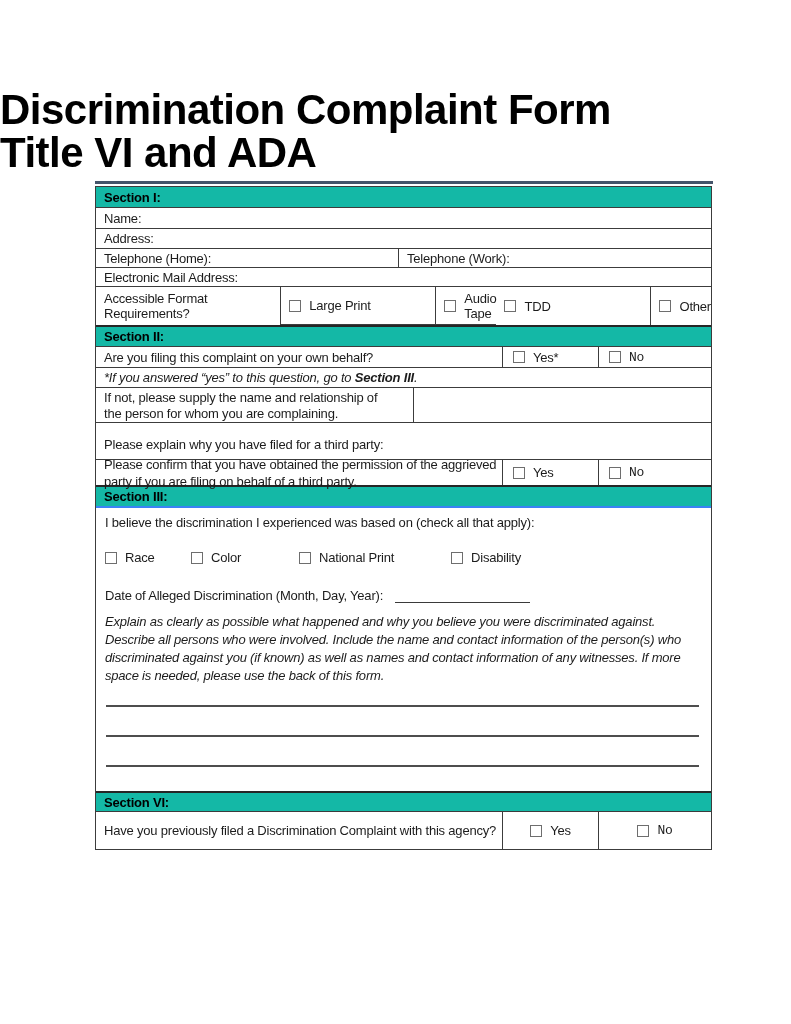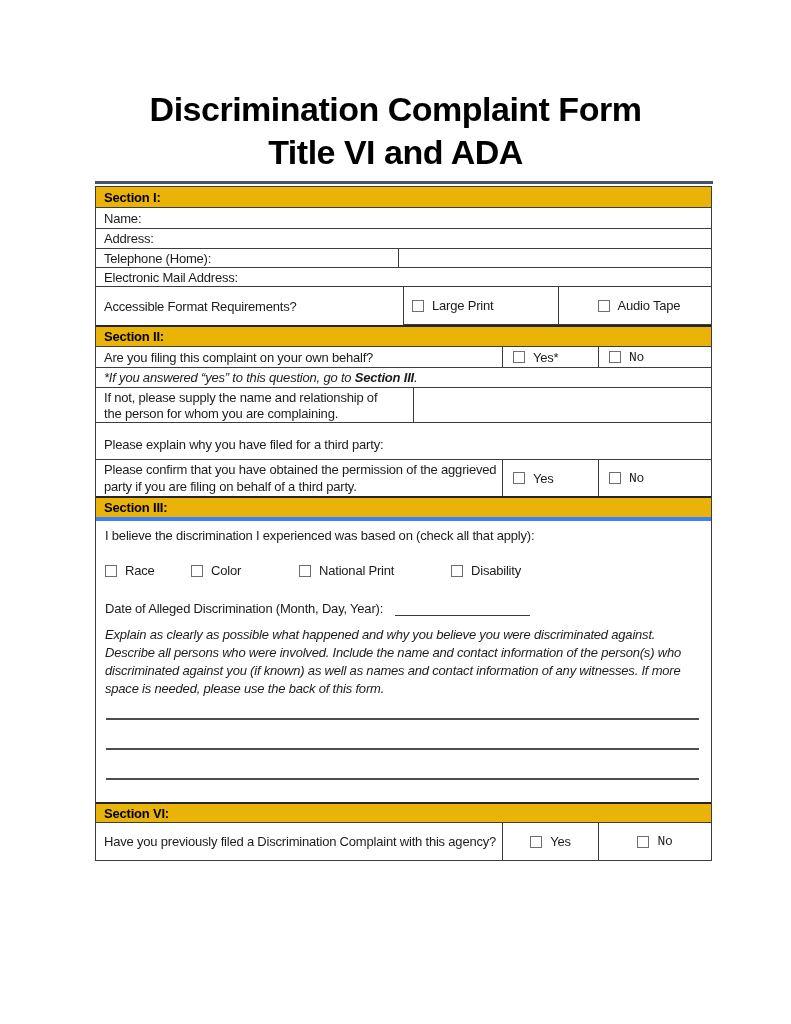--- a/index.html
+++ b/index.html
@@ -1,30 +1,30 @@
 <!DOCTYPE html>
 <html><head>
 <meta charset="utf-8">
 <style>
   * { margin:0; padding:0; box-sizing:border-box; }
   html,body { background:#ffffff; }
   body { width:791px; height:1024px; font-family:"Liberation Sans", sans-serif; color:#1c1c1c; }
   .page { position:relative; width:791px; height:1024px; background:#fff; overflow:hidden; }
 
-  .title-block { position:absolute; top:88px; left:0; width:791px; text-align:center;
-                 font-weight:bold; font-size:34px; letter-spacing:-0.5px; line-height:43px; color:#000; }
+  .title-block { position:absolute; top:88px; left:0; width:791px; 
+                 font-weight:bold; font-size:42px; letter-spacing:-0.5px; line-height:43px; color:#000; }
 
   .accent-line { position:absolute; left:95px; top:181px; width:618px; height:3px; background:#44546a; }
 
   .form { position:absolute; left:95px; top:186px; width:617px; border:1px solid #3c3c3c; background:#fff;
           font-size:13px; letter-spacing:-0.2px; }
 
   .row { display:flex; align-items:center; border-top:1px solid #3c3c3c; width:100%; }
 
-  .sec-header { background:#eab308; font-weight:bold; padding-left:8px; height:21px;
+  .sec-header { background:#14b8a6; font-weight:bold; padding-left:8px; height:21px;
                 display:flex; align-items:center; border-top:2px solid #262626; color:#000; }
   .sec-header.first { border-top:none; height:20px; }
 
   .cell { height:100%; display:flex; align-items:center; padding-left:8px; }
   .b-r { border-right:1px solid #3c3c3c; }
 
   .cb { width:12px; height:12px; border:1px solid #6e6e6e; background:#fff; display:inline-block;
         flex:none; margin-right:8px; }
 
   .h21{height:21px;} .h20{height:20px;} .h19{height:19px;}
@@ -46,26 +46,26 @@
   .note-row { height:20px; font-style:italic; padding-left:8px; }
   .note-row b { font-weight:bold; }
 
   .ifnot-row { height:35px; align-items:stretch; }
   .ifnot-label { width:318px; line-height:16px; padding-top:2px; align-items:flex-start; }
   .ifnot-label .txt { max-width:292px; }
   .ifnot-blank { flex:1; }
 
   .explain-row { height:37px; align-items:flex-end; padding-left:8px; padding-bottom:7px; }
 
-  .confirm-row { height:37px; align-items:stretch; }
+  .confirm-row { height:26px; align-items:stretch; }
   .confirm-label { width:407px; line-height:17px; }
   .confirm-label .txt { max-width:398px; }
   .confirm-row .yes-cell, .confirm-row .no-cell { align-items:center; display:flex; }
 
-  .s3-body { display:block; height:285px; border-top:4px solid #3b82f6; }
+  .s3-body { display:block; height:285px; border-top:2px solid #3b82f6; }
   .s3-intro { margin:6px 0 0 9px; line-height:18px; }
   .bases-row { display:flex; margin-top:18px; padding-left:9px; }
   .base-item { display:inline-flex; align-items:center; }
   .base-item.w1{width:86px;} .base-item.w2{width:108px;} .base-item.w3{width:152px;}
   .date-row { margin-top:20px; padding-left:9px; display:flex; align-items:flex-end; height:18px; }
   .date-line { display:inline-block; width:135px; border-bottom:1.5px solid #3a3a3a; height:14px; margin-left:12px; }
   .s3-para { margin:10px 15px 0 9px; width:580px; line-height:18px;font-style:italic; }
   .wline { height:0; border-bottom:2px solid #4e4e4e; margin:0 12px 0 10px; }
   .wline.one { margin-top:20px; } .wline.two, .wline.three { margin-top:28px; }
 
@@ -101,20 +101,23 @@
     <div class="row h20">
       <div class="cell" style="width:100%">
         <span>Address:</span>
       </div>
     </div>
 
     <div class="row h19">
       <div class="cell b-r" style="width:303px">
         <span>Telephone (Home):</span>
       </div>
+      <div class="cell" style="flex:1">
+        <span>Telephone (Work):</span>
+      </div>
     </div>
 
     <div class="row h19">
       <div class="cell" style="width:100%">
         <span>Electronic Mail Address:</span>
       </div>
     </div>
 
     <div class="row fmt-row">
       <div class="cell b-r fmt-label">
@@ -122,20 +125,30 @@
       </div>
       <div class="fmt-grid">
         <div class="fg-row top">
           <div class="fg-cell left">
             <span class="cb"></span>
             <span>Large Print</span>
           </div>
           <div class="fg-cell right">
             <span class="cb"></span>
             <span>Audio Tape</span>
+          </div>
+        </div>
+        <div class="fg-row">
+          <div class="fg-cell left">
+            <span class="cb"></span>
+            <span>TDD</span>
+          </div>
+          <div class="fg-cell right">
+            <span class="cb"></span>
+            <span>Other</span>
           </div>
         </div>
       </div>
     </div>
 
     <div class="sec-header">
       <span>Section II:</span>
     </div>
 
     <div class="row h21">

